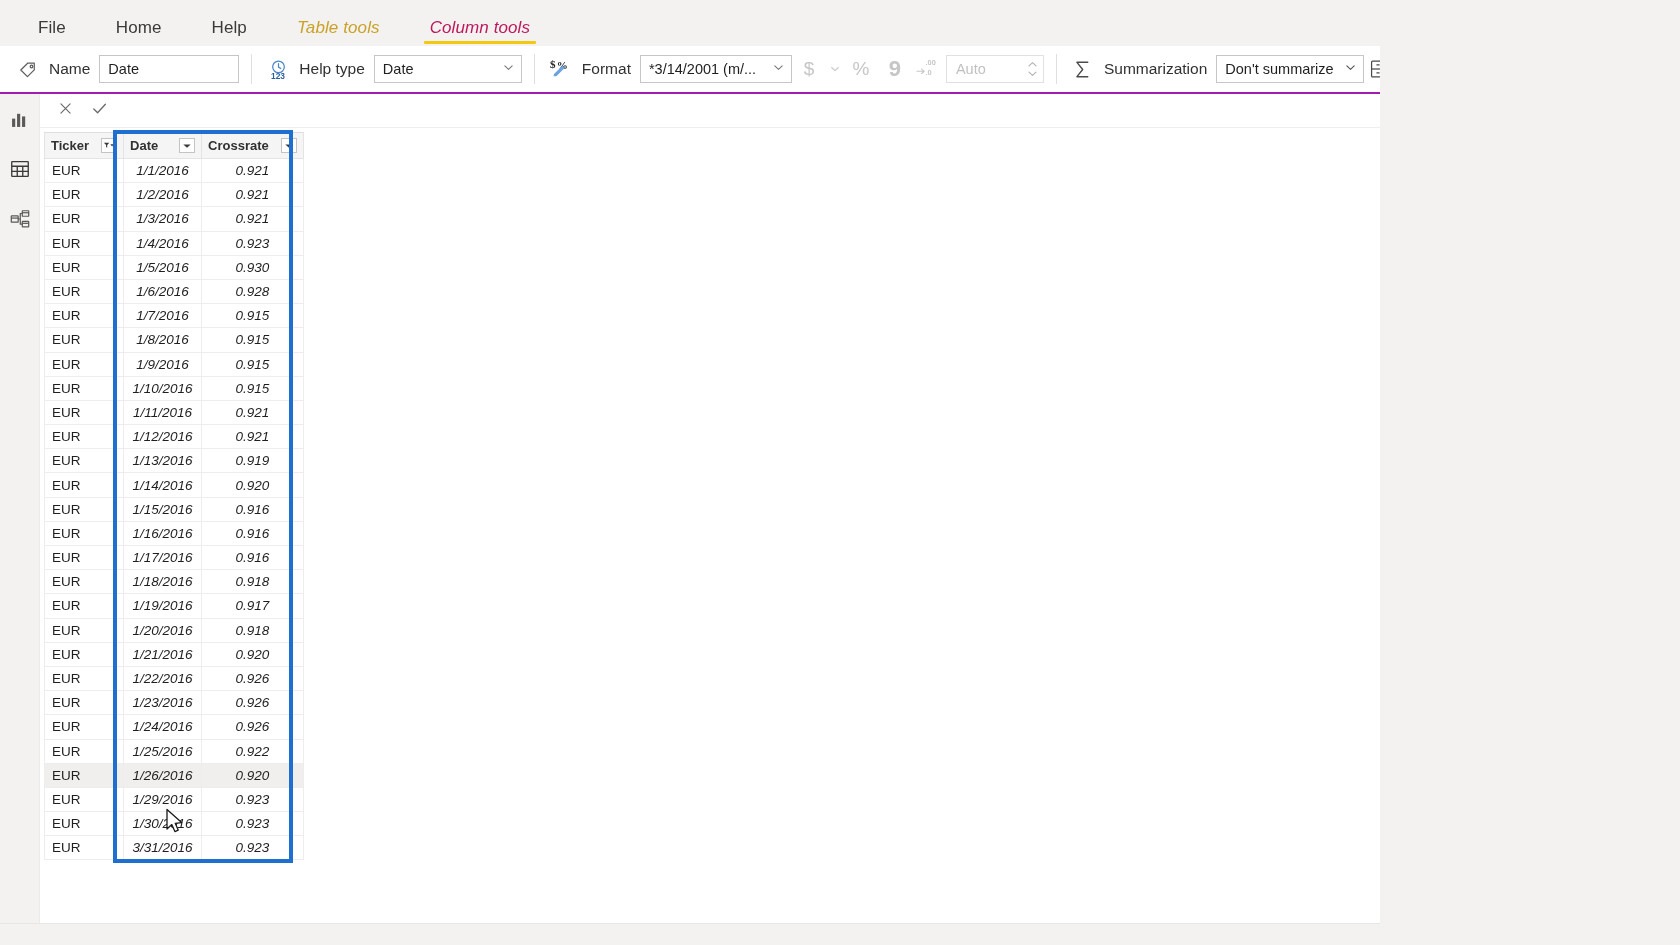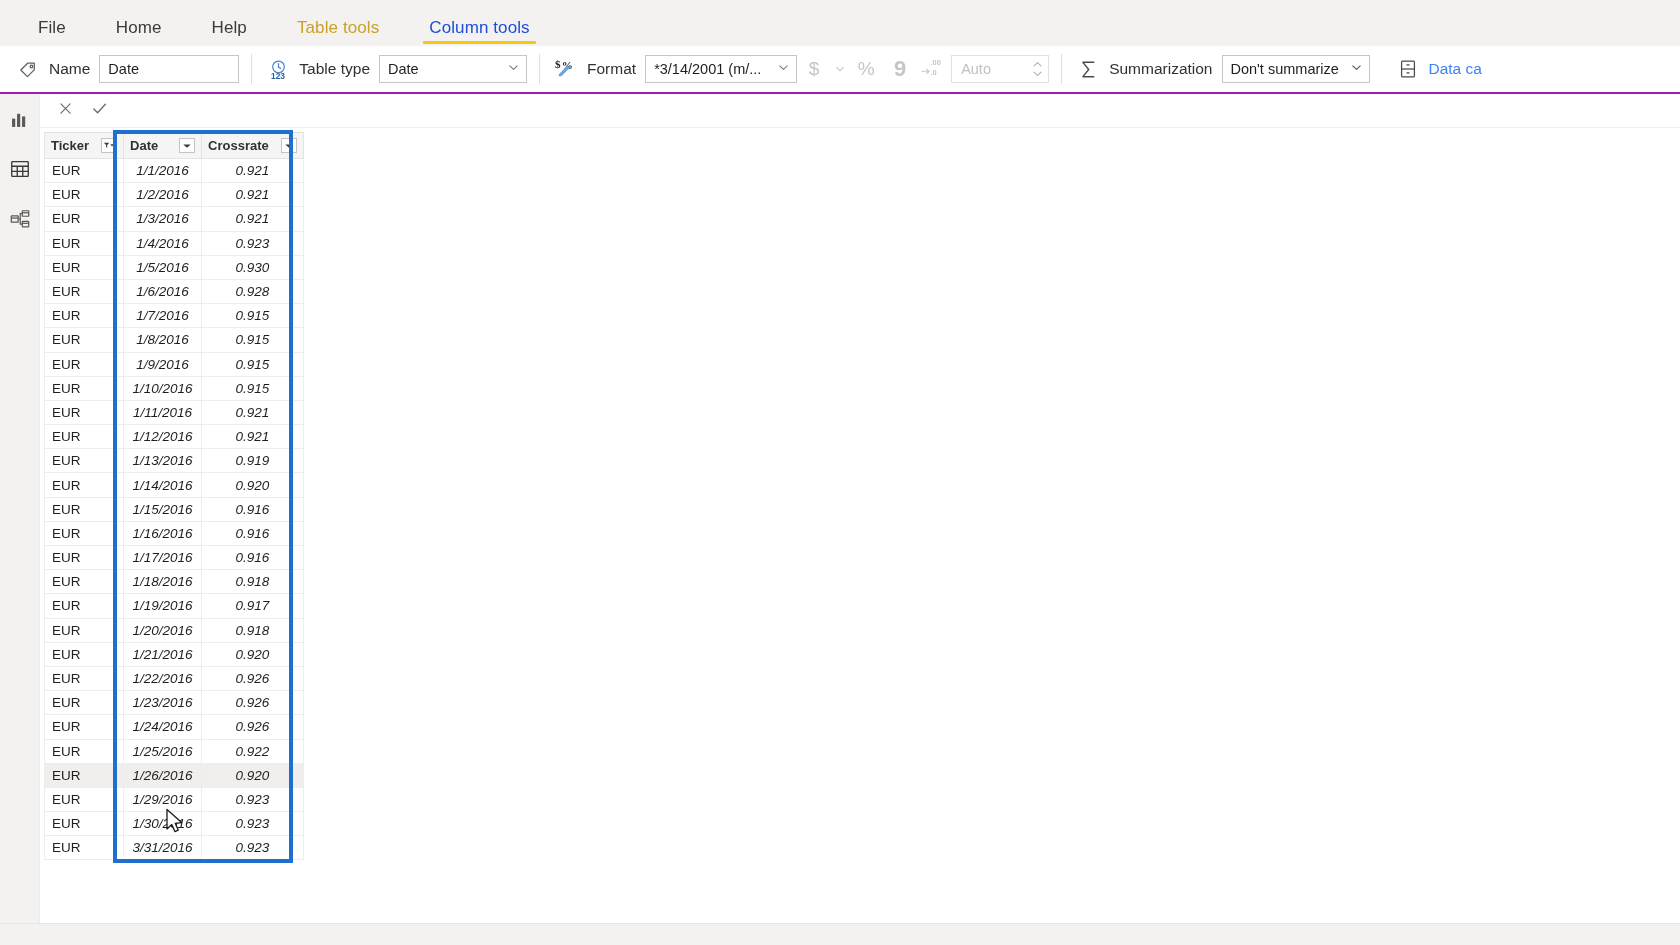--- a/index.html
+++ b/index.html
@@ -8,21 +8,21 @@
     margin: 0; padding: 0;
     width: 1680px; height: 945px;
     overflow: hidden;
     background: #f3f2f1;
     font-family: "Liberation Sans", sans-serif;
     -webkit-font-smoothing: antialiased;
   }
 
   #app {
     position: relative;
-    width: 1680px;
+    width: 1380px;
     height: 945px;
     background: #ffffff;
     display: flex;
     flex-direction: column;
   }
 
   
   .ribbon-tabs {
     height: 46px;
     min-height: 46px;
@@ -35,23 +35,23 @@
   .ribbon-tab {
     position: relative;
     padding: 0 16px 10px 16px;
     font-size: 17px;
     color: #3b3a39;
     cursor: pointer;
     line-height: 1;
     margin-right: 18px;
     letter-spacing: .1px;
   }
-  .ribbon-tab.contextual { color: #c9a227; }
+  .ribbon-tab.contextual { color: #c9a227; font-style: italic; }
   .ribbon-tab.active {
-    color: #1d4ed8;
+    color: #be185d;
     font-weight: 400;
   }
   .ribbon-tab.active::after {
     content: "";
     position: absolute;
     left: 10px; right: 10px; bottom: 2px;
     height: 3px;
     background: #f2c811;
     border-radius: 1px;
   }
@@ -324,21 +324,21 @@
     <div class="rsep"></div>
 
     <div class="rgroup">
       <span class="ricon">
         <svg width="23" height="23" viewBox="0 0 26 26" fill="none">
           <circle cx="13" cy="10" r="6.6" stroke="#4a86c8" stroke-width="1.4"></circle>
           <path d="M13 6.3v4l2.6 1.6" stroke="#4a86c8" stroke-width="1.4" stroke-linecap="round"></path>
           <text x="4.5" y="24" font-family="Liberation Sans, sans-serif" font-size="9.5" font-weight="700" fill="#2c5f9e">123</text>
         </svg>
       </span>
-      <span class="rlabel">Table type</span>
+      <span class="rlabel">Help type</span>
       <div class="combobox w-datatype">
         <span class="cbtext">Date</span>
         <span class="chev">
           <svg width="13" height="13" viewBox="0 0 16 16" fill="none" stroke="#4a4a4a" stroke-width="1.3">
             <path d="M3.5 6 8 10.3 12.5 6" stroke-linecap="round" stroke-linejoin="round"></path>
           </svg>
         </span>
       </div>
     </div>
 

